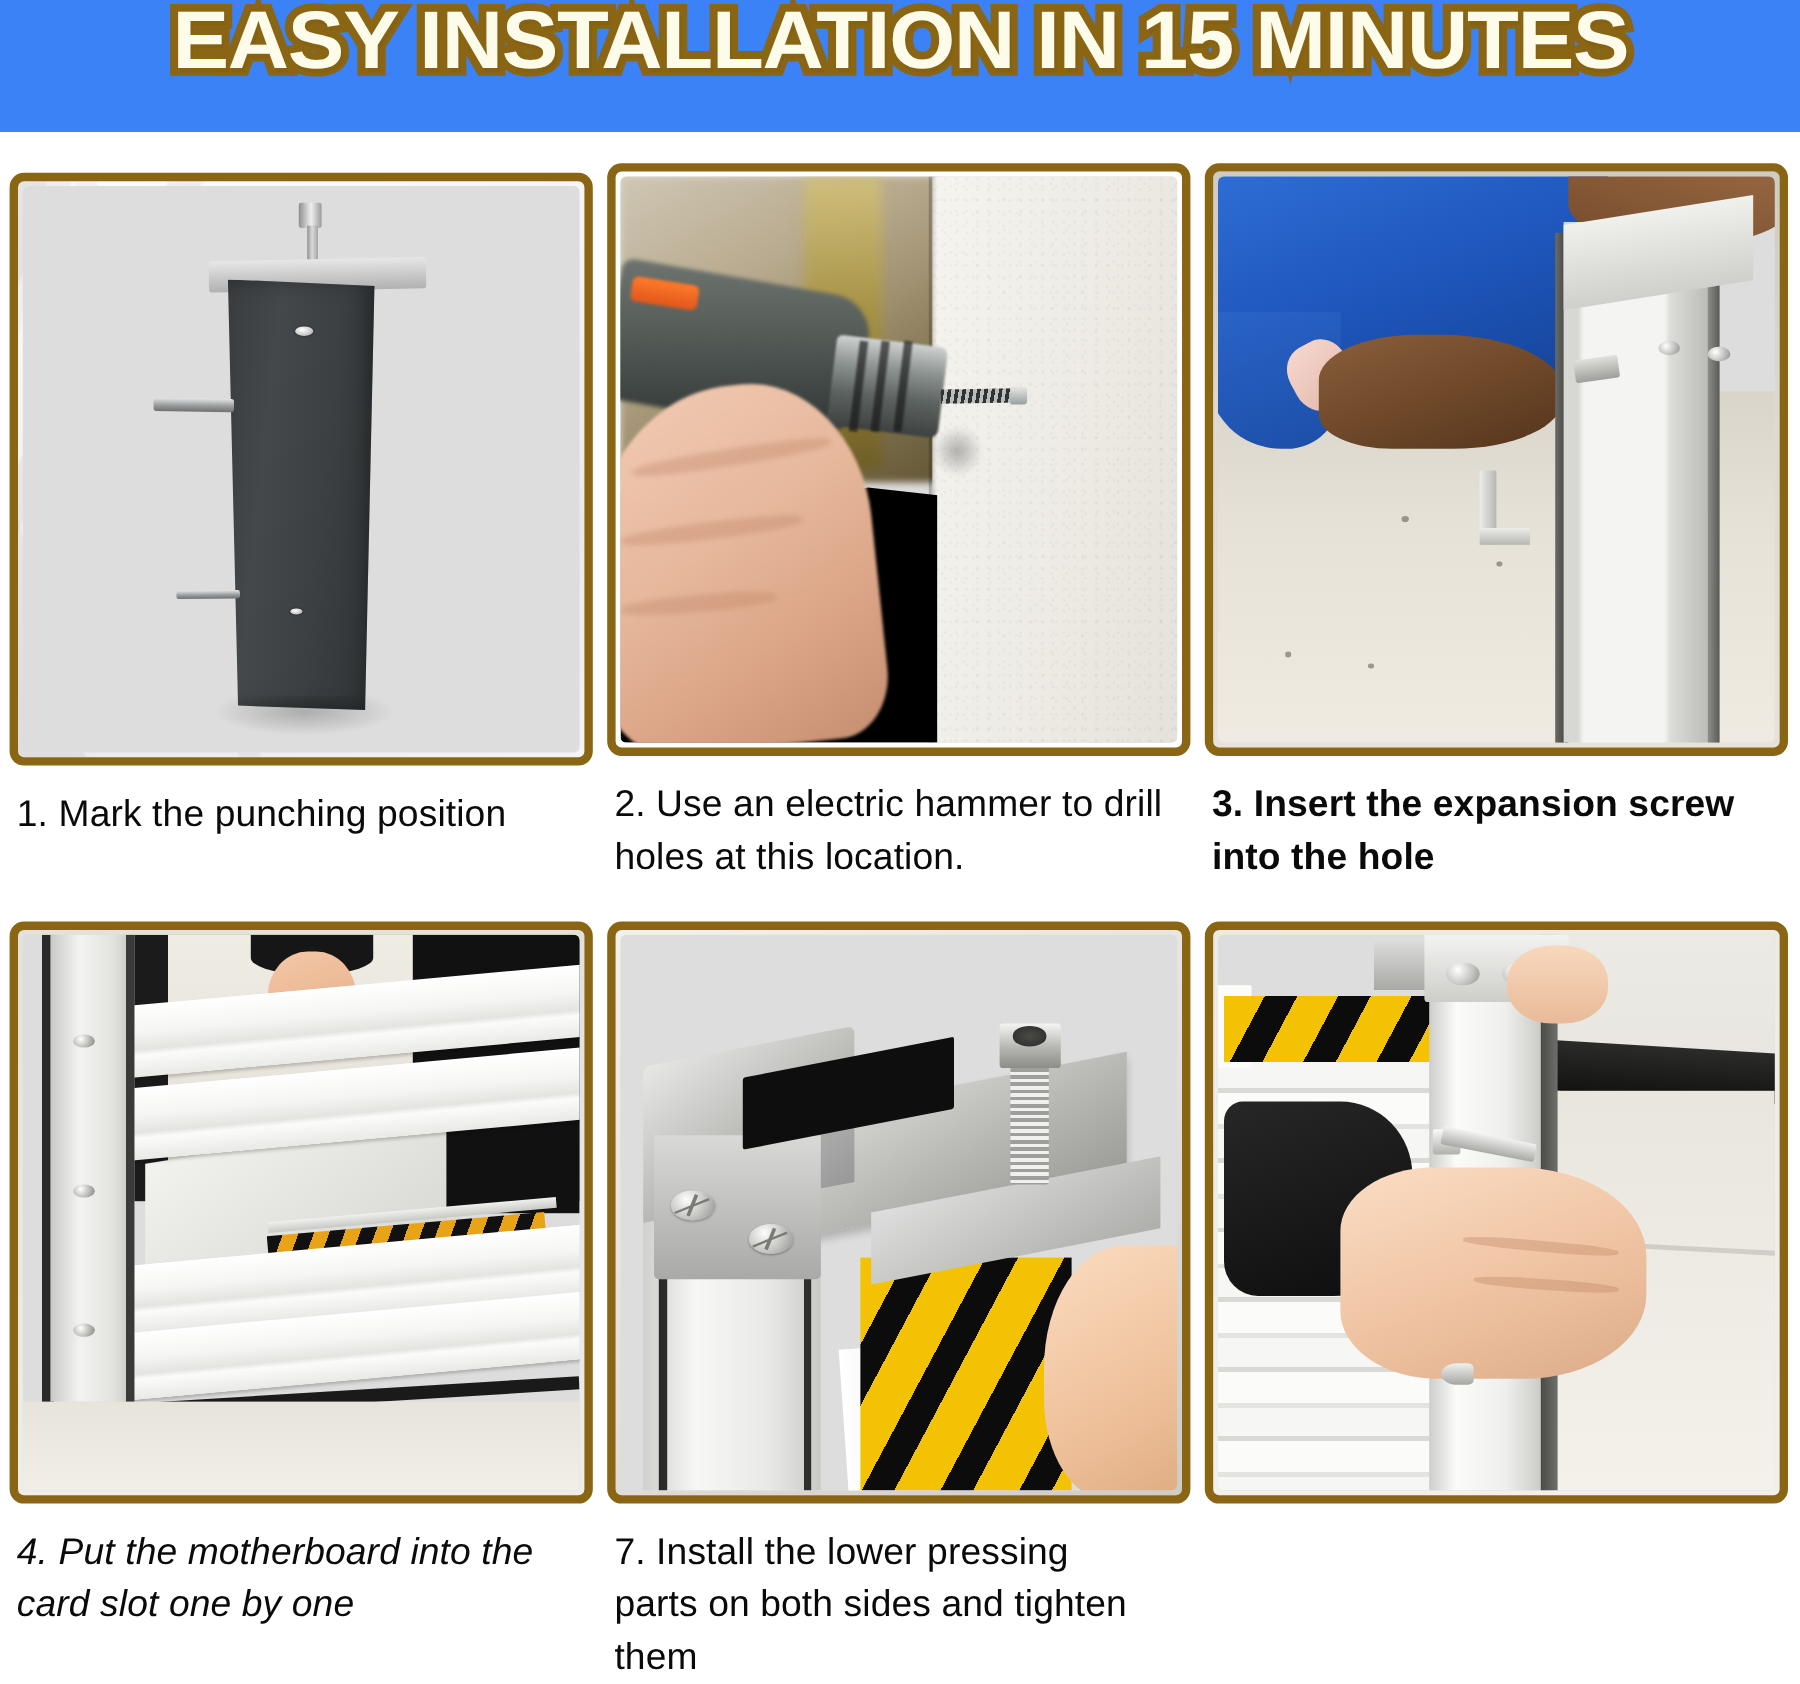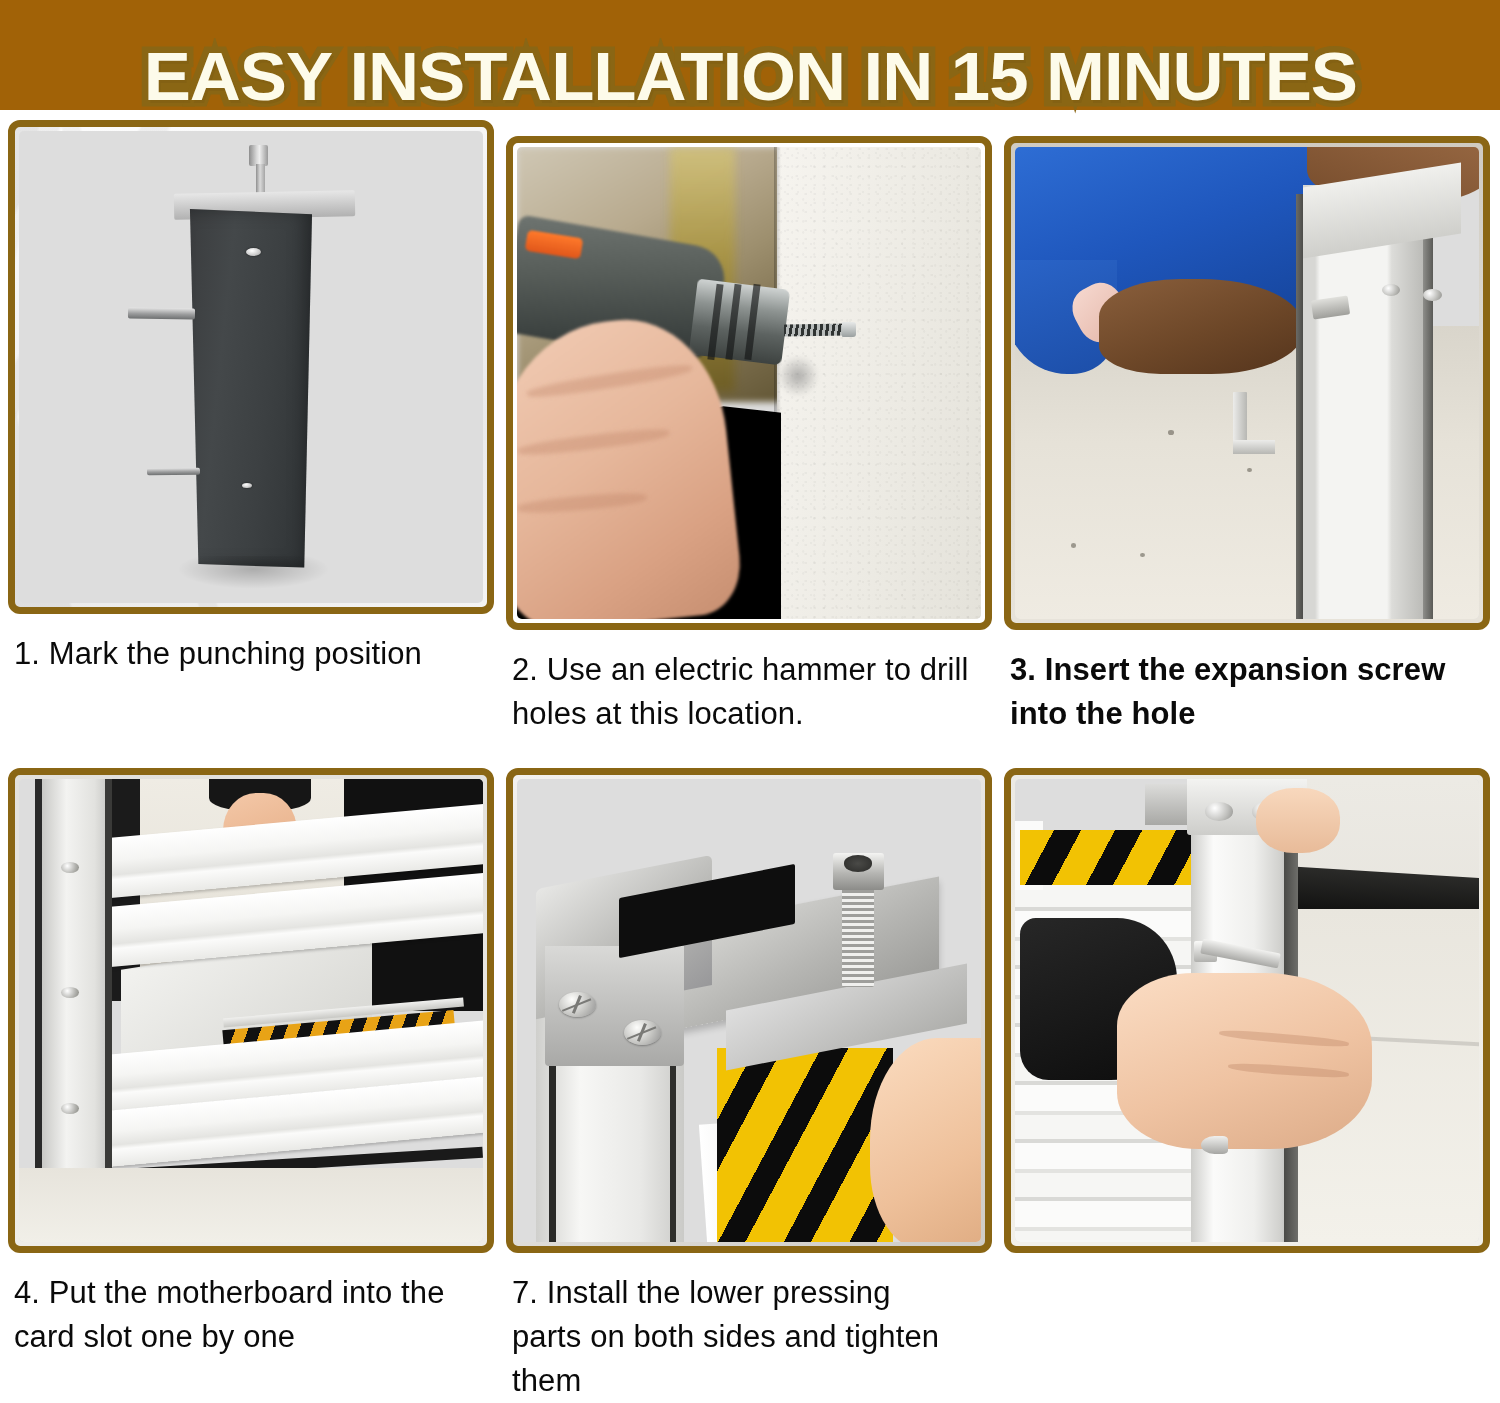--- a/index.html
+++ b/index.html
@@ -7,22 +7,22 @@
     width:1500px;height:1403px;
     background:#ffffff;
     font-family:"Liberation Sans","DejaVu Sans",sans-serif;
     overflow:hidden;
     position:relative;
   }
 
   
   .title-bar{
     position:absolute;left:0;top:0;width:1500px;height:110px;
-    display:flex;align-items:flex-end;justify-content:center;
-    background:#a16207;
+    display:flex;align-items:flex-start;justify-content:center;
+    background:#3b82f6;
   }
   .title-text{
     font-family:"Liberation Sans Narrow","Liberation Sans","DejaVu Sans Condensed",sans-serif;
     font-weight:bold;
     font-size:68px;
     line-height:1;
     letter-spacing:-1px;
     transform:scaleX(1.04);
     color:#FDFBEA;
     -webkit-text-stroke:13px #8A6614;
@@ -458,21 +458,21 @@
 </style>
 </head>
 <body>
 
 <div class="title-bar">
   <div class="title-text">EASY INSTALLATION IN 15 MINUTES</div>
 </div>
 
 <div class="grid">
 
-  <div class="cell" style="left:8px;top:120px;width:542px;height:600px;">
+  <div class="cell" style="left:8px;top:144px;width:542px;height:600px;">
     <div class="photo p1" style="width:486px;height:494px;">
       <div class="photo-inner">
         <div class="topscrew"></div>
         <div class="topstem"></div>
         <div class="plate"></div>
         <div class="post"></div>
         <div class="hole h1"></div>
         <div class="hole h2"></div>
         <div class="pin pa"></div>
         <div class="pin pb"></div>
@@ -526,21 +526,21 @@
         <div class="allen"></div>
         <div class="floorspeck" style="left:33%;top:60%;width:1.2%;height:1%;"></div>
         <div class="floorspeck" style="left:50%;top:68%;width:1%;height:.9%;"></div>
         <div class="floorspeck" style="left:12%;top:84%;width:1.1%;height:.9%;"></div>
         <div class="floorspeck" style="left:27%;top:86%;width:1%;height:.8%;"></div>
       </div>
     </div>
     <div class="caption" style="left:6px;top:512px;width:450px;font-weight:bold;">3. Insert the expansion screw into the hole</div>
   </div>
 
-  <div class="cell" style="left:8px;top:768px;width:486px;height:630px;">
+  <div class="cell" style="left:8px;top:768px;width:486px;height:630px;font-style:italic;">
     <div class="photo p4" style="width:486px;height:485px;">
       <div class="photo-inner">
         <div class="bgdark"></div>
         <div class="bgwall"></div>
         <div class="darkR"></div>
         <div class="handdark"></div>
         <div class="hand"></div>
         <div class="innerpanel"></div>
         <div class="bar"></div>
         <div class="hazard"></div>

